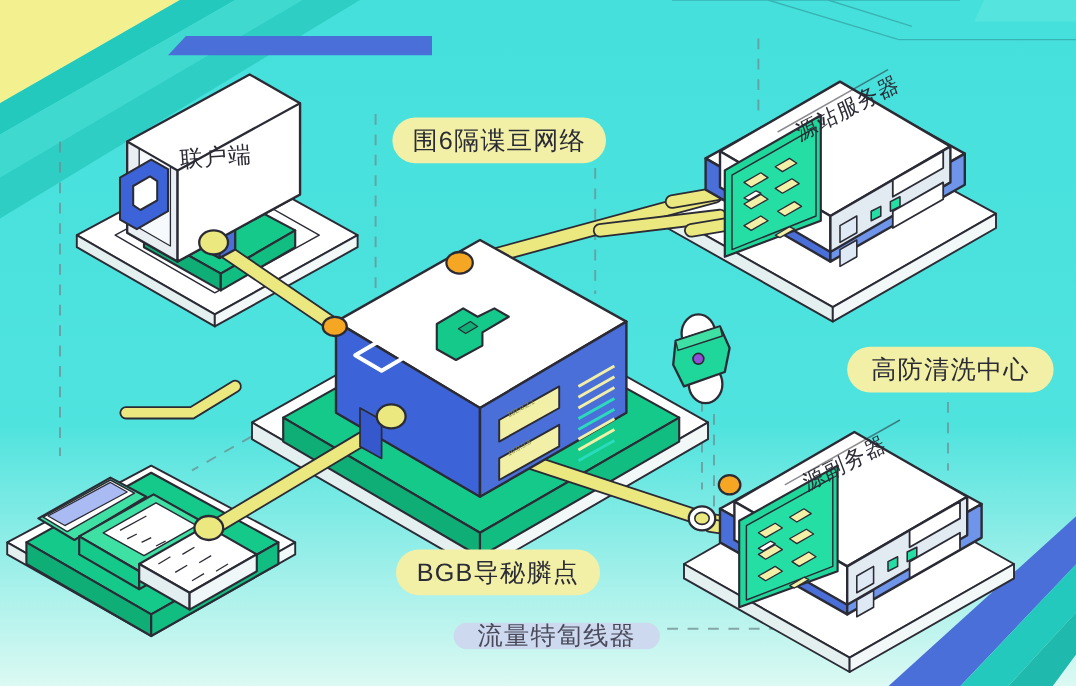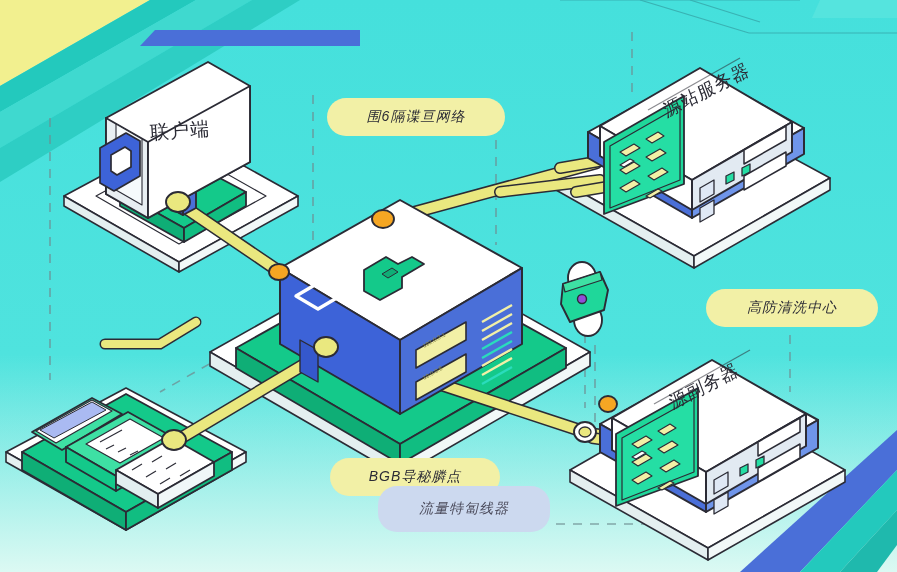--- a/index.html
+++ b/index.html
@@ -2,24 +2,23 @@
 <html><head>
 <meta charset="utf-8">
 <style>
   html,body{margin:0;padding:0;background:#fff;}
   body{font-family:"Liberation Sans","DejaVu Sans",sans-serif;}
   #stage{position:relative;width:897px;height:572px;overflow:hidden;background:#45e0dc;}
   #stage svg.layer{position:absolute;left:0;top:0;width:897px;height:572px;}
   .lbl{
     position:absolute;
     display:flex;align-items:center;justify-content:center;
-    font-size:14px;color:#2b2b35;white-space:nowrap;
+    font-size:21px;color:#2b2b35;white-space:nowrap;
     border-radius:19px;letter-spacing:1px;
     font-family:"Liberation Sans","DejaVu Sans",sans-serif;
-    font-style:italic;
   }
   .lbl.yellow{background:#f2f0a6;}
   .lbl.blue{background:#ccd9ef;color:#4a4a5a;}
   .iso-txt{
     position:absolute;font-size:19px;color:#2b2b35;white-space:nowrap;
     letter-spacing:1px;
     font-family:"Liberation Sans","DejaVu Sans",sans-serif;
   }
 </style>
 </head>
@@ -380,15 +379,15 @@
   <div class="iso-txt" style="left:659px;top:78px;transform:rotate(-27deg) skewX(-6deg);font-size:18px;">源站服务器</div>
 
   <div class="iso-txt" style="left:666px;top:374px;transform:rotate(-27deg) skewX(-6deg);font-size:18px;">源副务器</div>
 
   <div class="lbl yellow" style="left:327px;top:98px;width:178px;height:38px;">围6隔谍亘网络</div>
 
   <div class="lbl yellow" style="left:330px;top:458px;width:170px;height:38px;">BGB导秘膦点</div>
 
   <div class="lbl yellow" style="left:706px;top:289px;width:172px;height:38px;">高防清洗中心</div>
 
-  <div class="lbl blue" style="left:378px;top:486px;width:172px;height:46px;">流量特匐线器</div>
+  <div class="lbl blue" style="left:378px;top:519px;width:172px;height:22px;">流量特匐线器</div>
 
 </div>
 
 </body></html>

